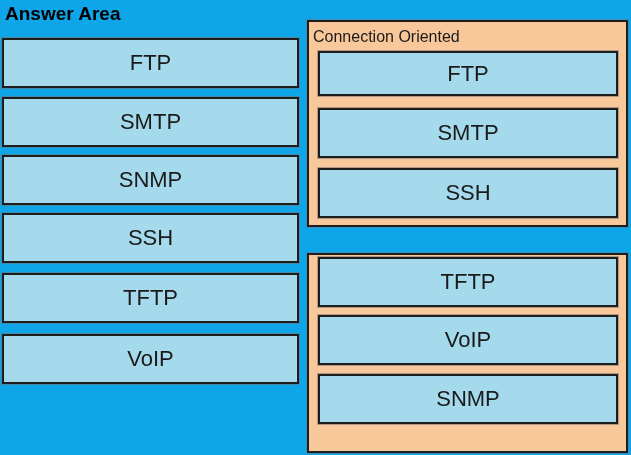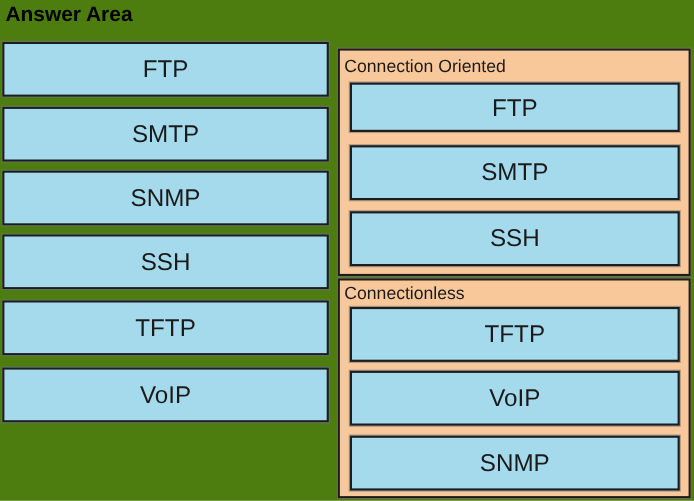--- a/index.html
+++ b/index.html
@@ -7,21 +7,21 @@
     font-family:"Liberation Sans", sans-serif;
     background:#ffffff;
     --item-fill:#A4DAEC;
     --category-fill:#F9C89A;
     --border:#1D1D1D;
     --text:#1A1A1A;
   }
   .canvas{
     position:relative;
     width:631px;height:455px;
-    background:#4d7c0f;
+    background:#0ea5e9;
     overflow:hidden;
   }
   .page-title{
     position:absolute;left:5px;top:3px;
     font-size:19px;font-weight:bold;color:#000;
     letter-spacing:0px;
   }
   
   .left-col{
     position:absolute;left:2px;top:38px;width:297px;
@@ -41,21 +41,21 @@
   .left-col div.item:nth-of-type(4){margin-bottom:10px;}
   .left-col div.item:nth-of-type(5){margin-bottom:11px;}
   
   .category{
     position:absolute;left:307px;width:321px;
     box-sizing:border-box;
     background:var(--category-fill);
     border:2px solid var(--border);
     box-shadow:0 0 0 1px rgba(115,115,115,0.45);
   }
-  .cat-0{top:44px;height:207px;}
+  .cat-0{top:20px;height:207px;}
   .cat-1{top:253px;height:200px;}
   .cat-label{
     color:var(--text);
     font-size:16px;line-height:19px;
     margin:5px 0 0 4px;
   }
   .cat-1 .cat-label{margin-top:3px;}
   .cat-items{margin:5px 8px 0 9px;}
   .cat-1 .cat-items{margin-top:2px;}
   .cat-items div.item{height:50px;margin-bottom:10px;}
@@ -84,21 +84,20 @@
     <div class="cat-label">Connection Oriented</div>
     <div class="cat-items">
 
     <div class="item">FTP</div>
         <div class="item">SMTP</div>
         <div class="item">SSH</div>
       </div>
   </div>
 
   <div class="category cat-1">
-    <div class="cat-label">Connectionless</div>
     <div class="cat-items">
 
     <div class="item">TFTP</div>
         <div class="item">VoIP</div>
         <div class="item">SNMP</div>
       </div>
   </div>
 
 </div>
 

